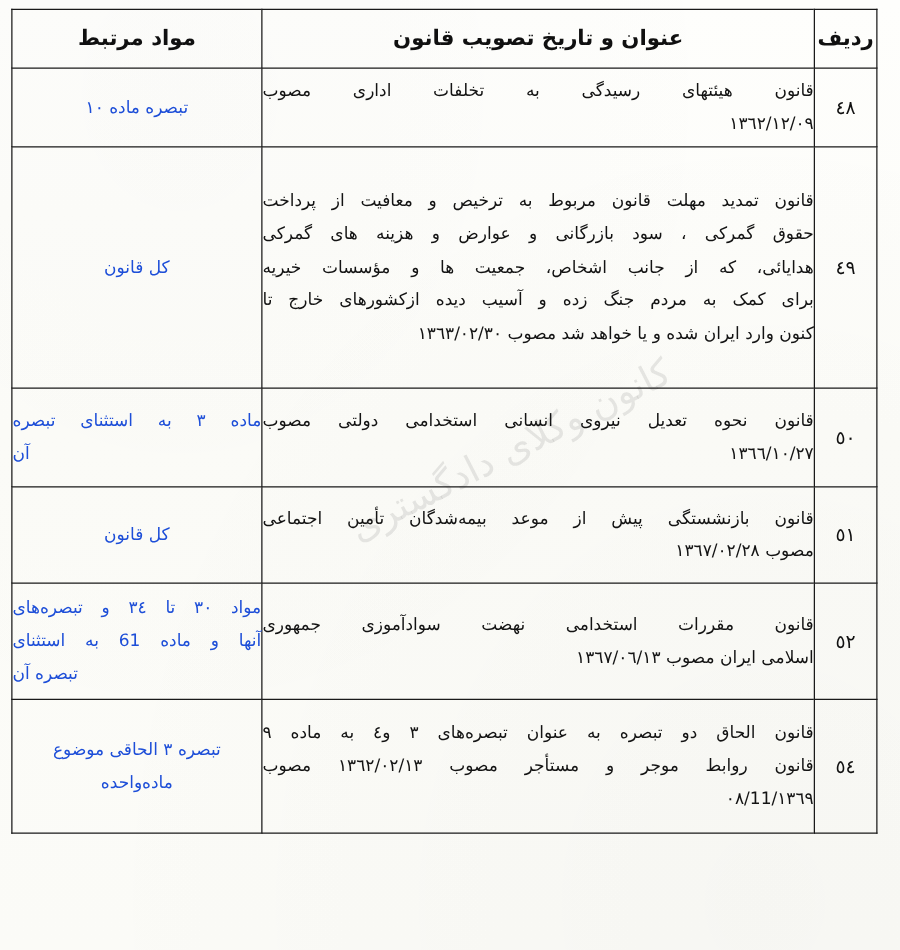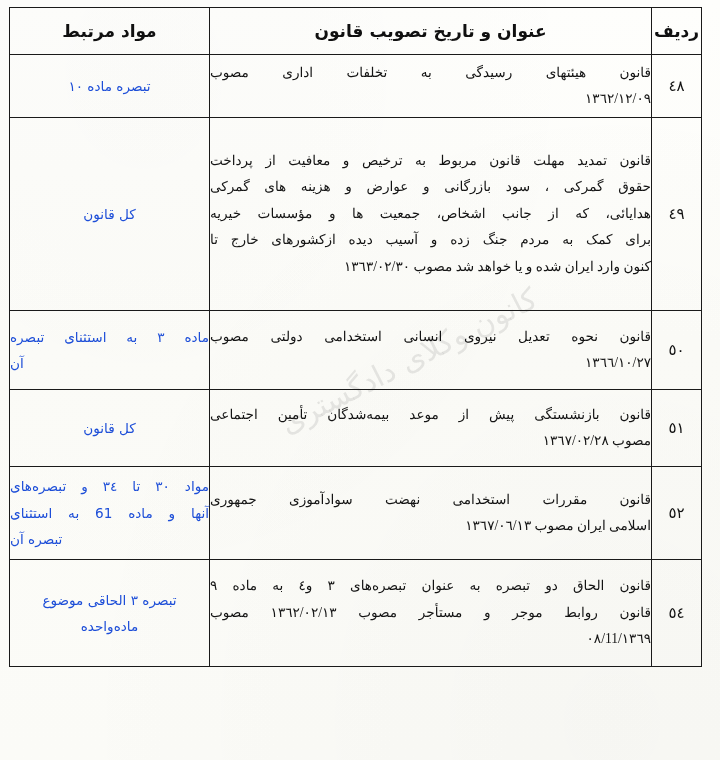--- a/index.html
+++ b/index.html
@@ -96,21 +96,20 @@
     margin-top: 20px;
   }
 
   td.c-title {
     padding: 7px 9px 8px 9px;
     font-size: 13.6px;
     line-height: 1.95;
     color: #131313;
     text-align: justify;
     text-align-last: right;
-    font-family: Liberation Serif, serif;
   }
   td.c-title .line {
     display: block;
   }
   td.c-title .line.just {
     text-align: justify;
     text-align-last: justify;
   }
   td.c-title .line.center {
     text-align: left;

